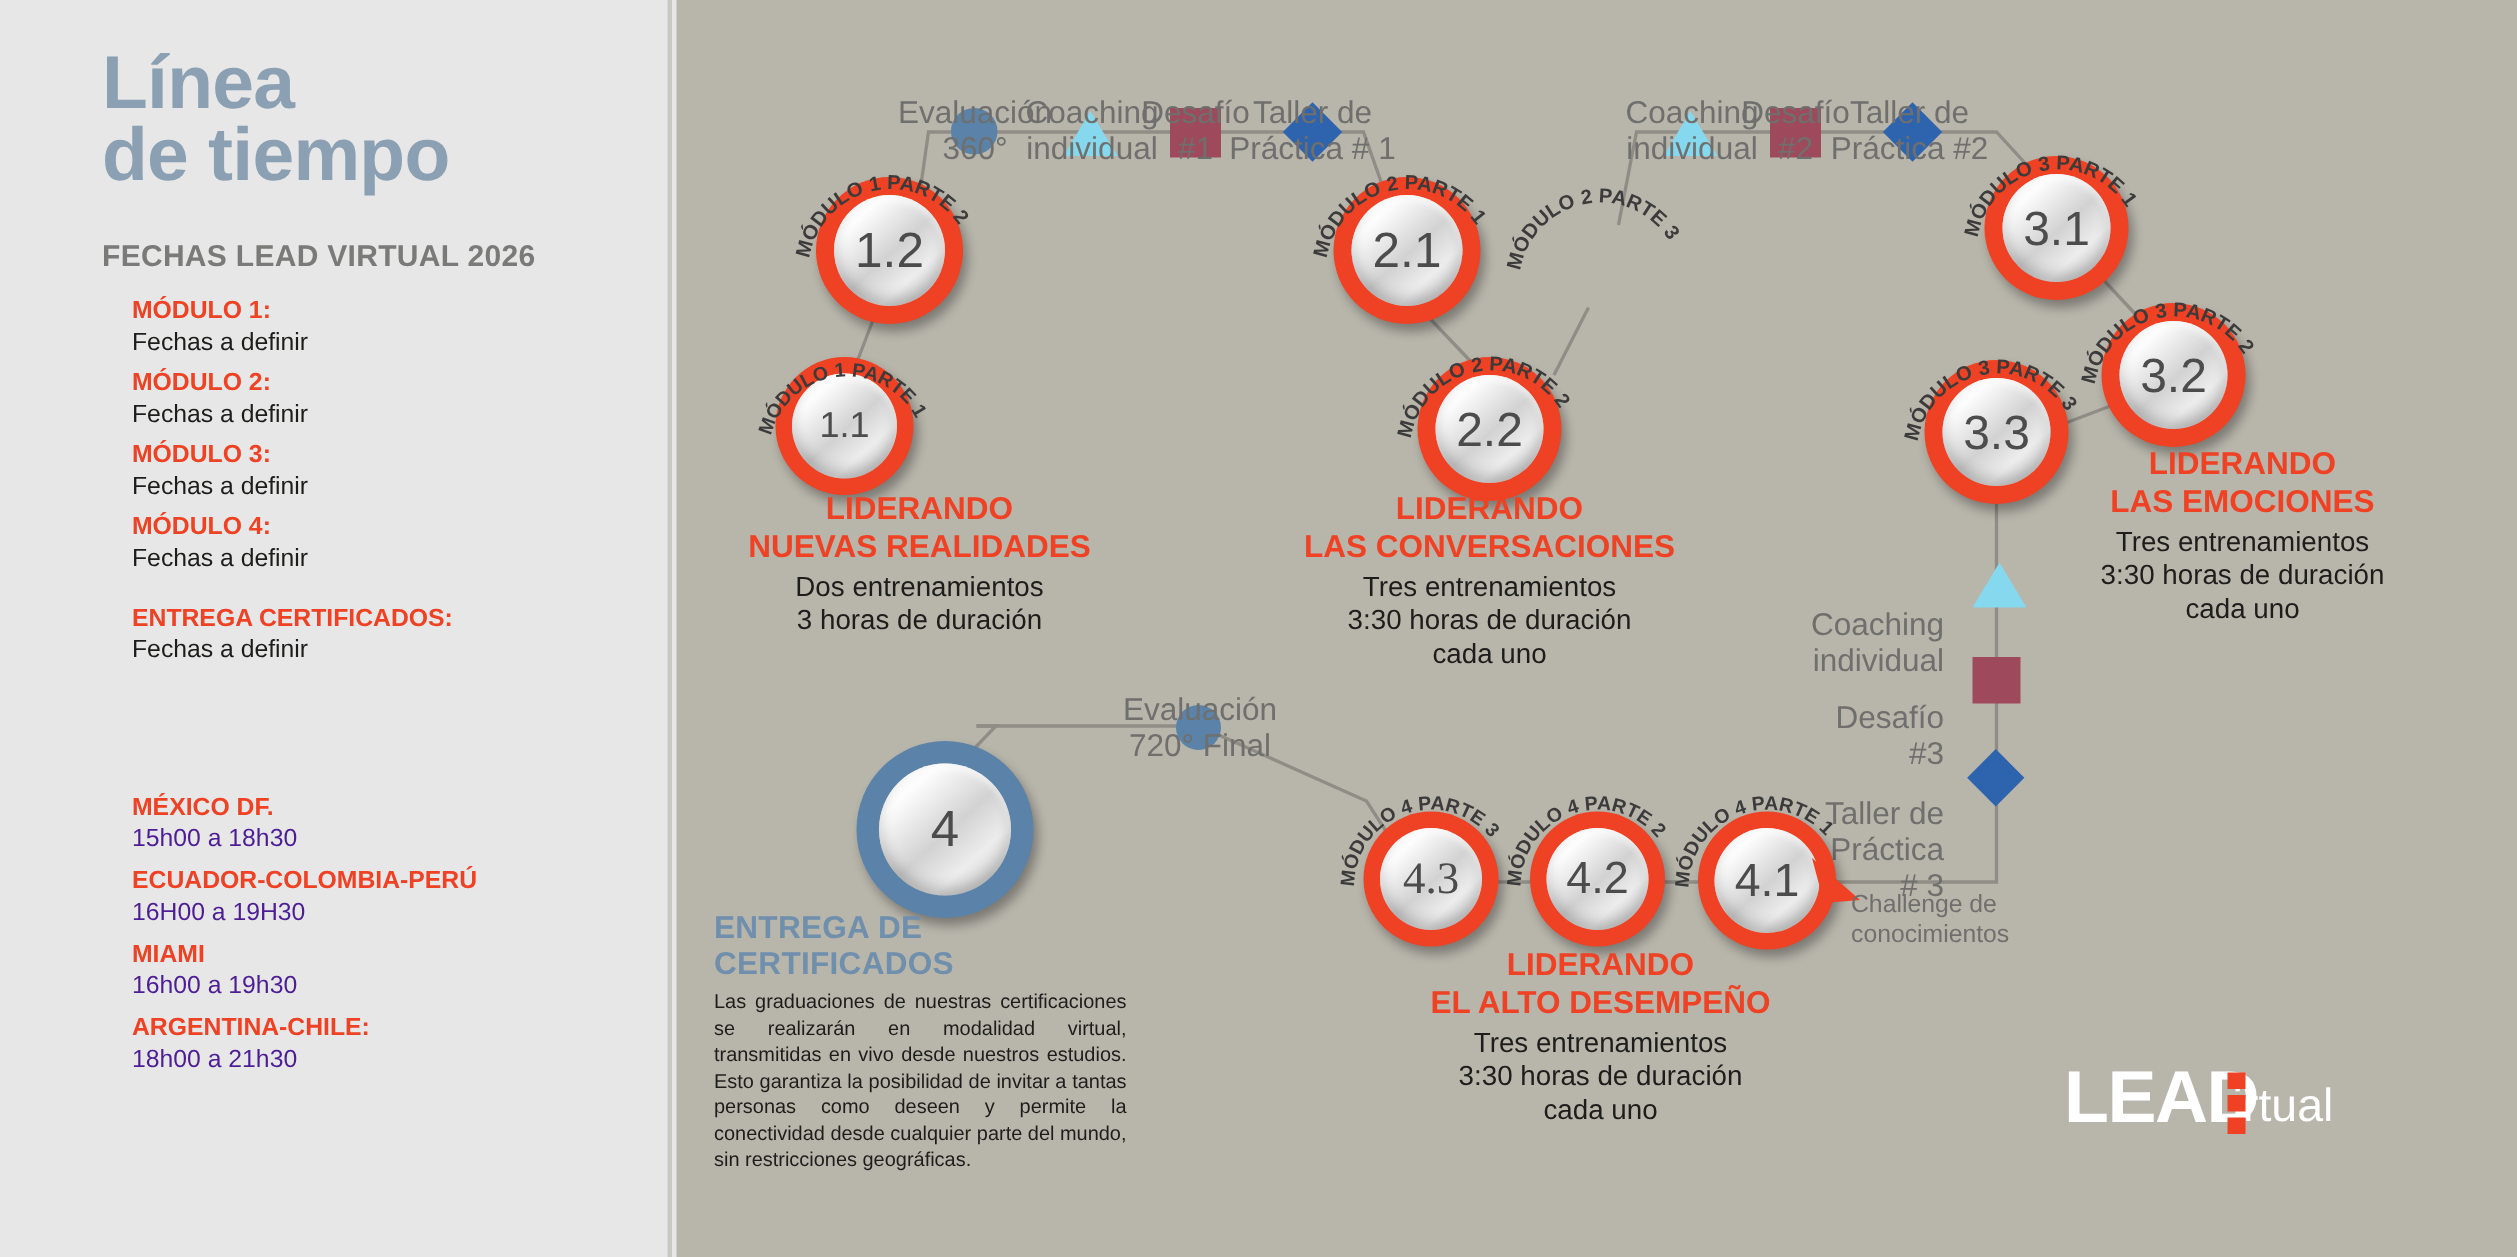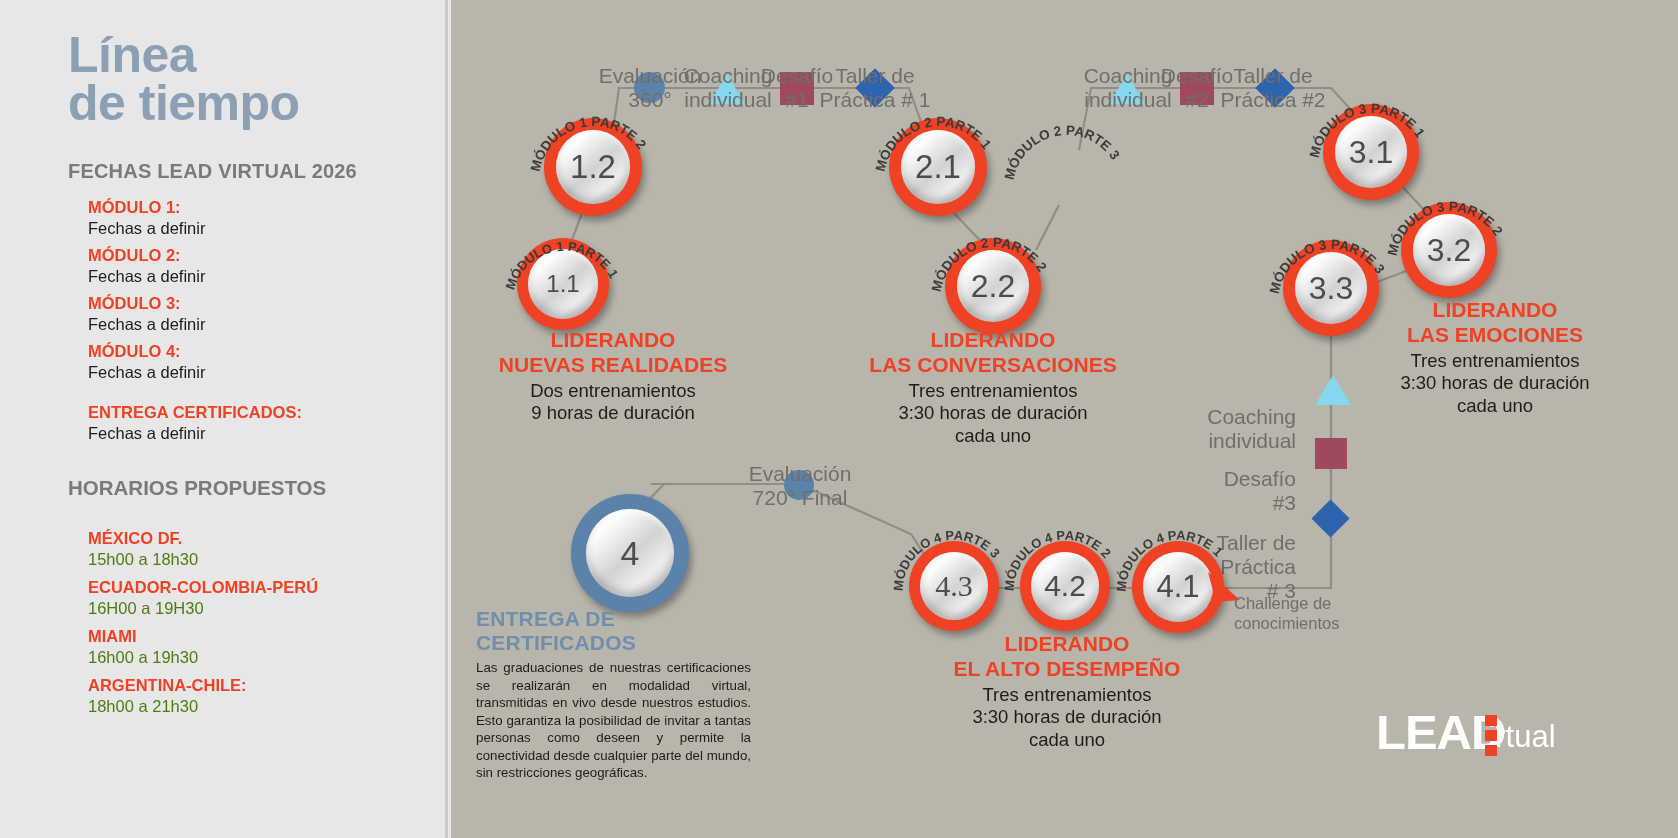--- a/index.html
+++ b/index.html
@@ -37,21 +37,21 @@
   .mod-list { position: absolute; left: 88px; top: 190px; width: 330px; }
   .mod-label { color: #ef4123; font-weight: bold; font-size: 16.5px; margin-top: 8px; }
   .mod-value { color: #1d1d1b; font-size: 16.5px; margin-top: 2px; }
   .cert-label { color: #ef4123; font-weight: bold; font-size: 16.5px; margin-top: 21px; }
   #horarios-head {
     position: absolute; left: 68px; top: 476px;
     color: #7a7a78; font-weight: bold; font-size: 20.5px;
   }
   .hor-list { position: absolute; left: 88px; top: 520px; width: 340px; }
   .hor-label { color: #ef4123; font-weight: bold; font-size: 16.5px; margin-top: 9px; }
-  .hor-value { color: #4d7c0f; font-size: 16.5px; margin-top: 2px; }
+  .hor-value { color: #4c1d95; font-size: 16.5px; margin-top: 2px; }
 
   
   #canvas {
     position: absolute; left: 451px; top: 0;
     width: 1227px; height: 838px;
     background: #b8b5ab;
   }
   #canvas svg.lines { position:absolute; left:0; top:0; width:1227px; height:838px; }
 
   
@@ -130,21 +130,20 @@
       <div class="mod-label">MÓDULO 2:</div>
       <div class="mod-value">Fechas a definir</div>
       <div class="mod-label">MÓDULO 3:</div>
       <div class="mod-value">Fechas a definir</div>
       <div class="mod-label">MÓDULO 4:</div>
       <div class="mod-value">Fechas a definir</div>
       <div class="cert-label">ENTREGA CERTIFICADOS:</div>
       <div class="mod-value">Fechas a definir</div>
     </div>
 
-    <div id="horarios-head">HORARIOS PROPUESTOS</div>
 
     <div class="hor-list">
       <div class="hor-label">MÉXICO DF.</div>
       <div class="hor-value">15h00 a 18h30</div>
       <div class="hor-label">ECUADOR-COLOMBIA-PERÚ</div>
       <div class="hor-value">16H00 a 19H30</div>
       <div class="hor-label">MIAMI</div>
       <div class="hor-value">16h00 a 19h30</div>
       <div class="hor-label">ARGENTINA-CHILE:</div>
       <div class="hor-value">18h00 a 21h30</div>
@@ -375,21 +374,21 @@
 
     <div class="node blue" style="left:120px;top:494px;width:118px;height:118px;">
       <div class="ring"></div>
       <div class="inner" style="left:15px;top:15px;width:88px;height:88px;font-size:34px;">4</div>
     </div>
 
     <div class="caption" style="left:20px;top:328px;width:284px;">
       <div class="hl">LIDERANDO
 NUEVAS REALIDADES</div>
       <div class="sub">Dos entrenamientos
-9 horas de duración</div>
+3 horas de duración</div>
     </div>
 
     <div class="caption" style="left:398px;top:328px;width:288px;">
       <div class="hl">LIDERANDO
 LAS CONVERSACIONES</div>
       <div class="sub">Tres entrenamientos
 3:30 horas de duración
 cada uno</div>
     </div>
 

